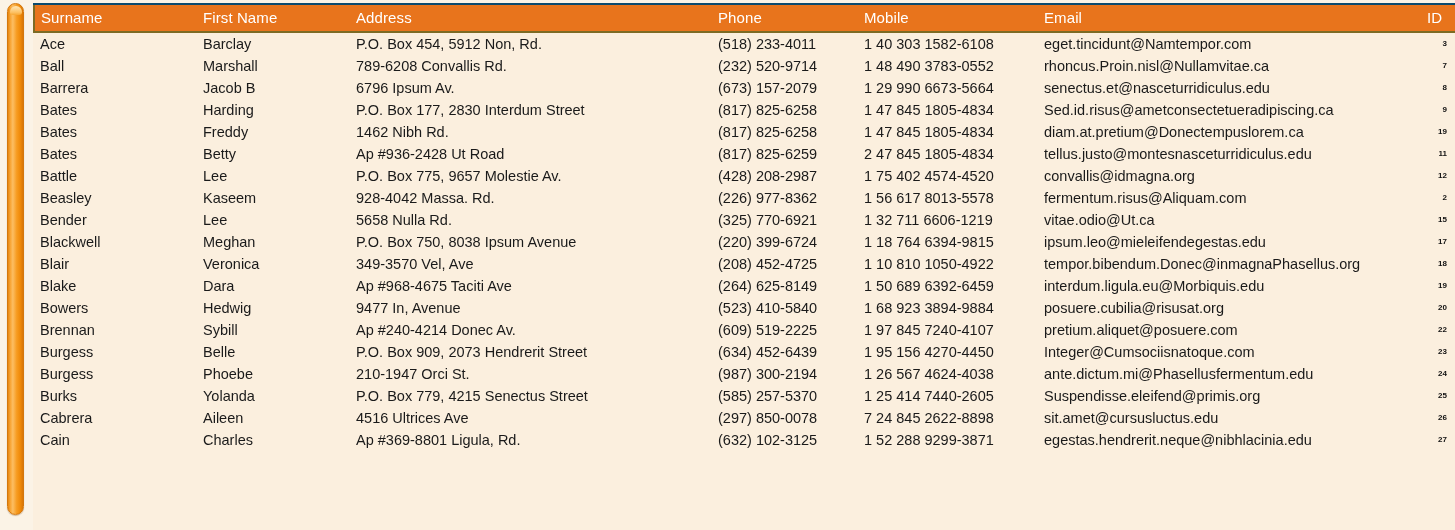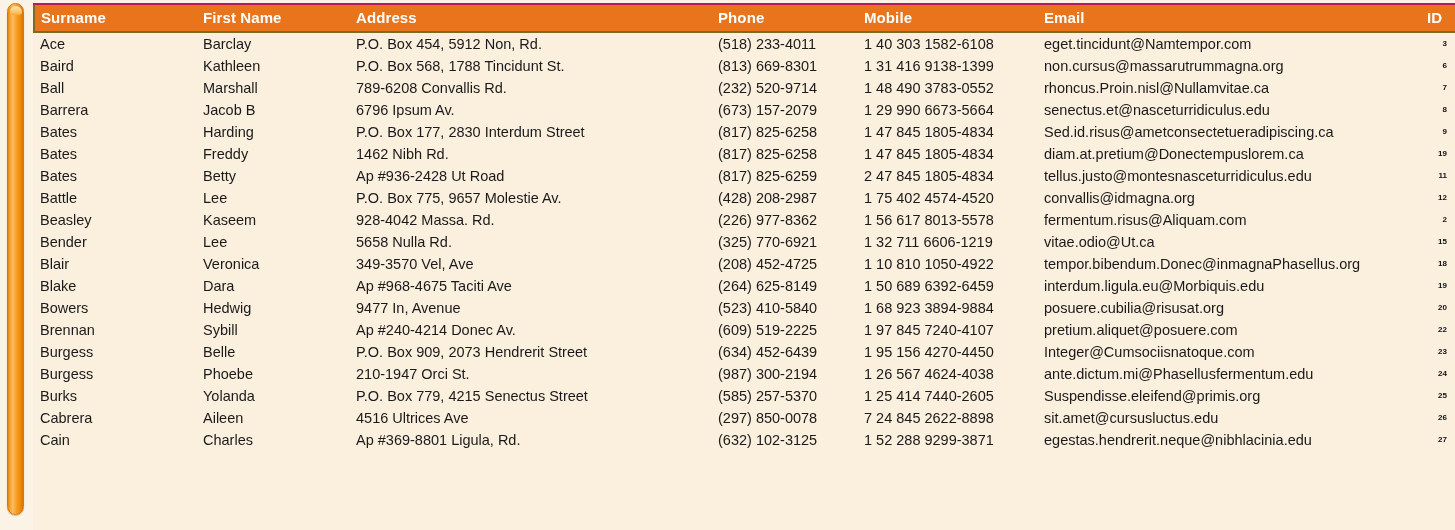--- a/index.html
+++ b/index.html
@@ -60,25 +60,25 @@
     border-collapse: collapse;
     width: 1422px;
     table-layout: fixed;
     background: #fbefde;
   }
 
   table.grid thead th {
     background: #e8741c;
     color: #ffffff;
     font-size: 15px;
-    font-weight: bold;
+    font-weight: normal;
     text-align: left;
     padding: 4px 0 5px 6px;
     height: 27px;
-    border-top: 2px solid #be185d;
+    border-top: 2px solid #0c4a6e;
     border-bottom: 2px solid #7c6b24;
     white-space: nowrap;
     letter-spacing: .1px;
   }
   table.grid thead th.first { border-left: 2px solid #7c6b24; }
   table.grid thead th.last  { border-right: 2px solid #7c6b24; text-align: right; padding-right: 23px; }
 
   table.grid tbody td {
     font-size: 14.5px;
     color: #1a1a1a;
@@ -141,29 +141,20 @@
           <tr>
             <td>Ace</td>
             <td>Barclay</td>
             <td>P.O. Box 454, 5912 Non, Rd.</td>
             <td>(518) 233-4011</td>
             <td>1 40 303 1582-6108</td>
             <td>eget.tincidunt@Namtempor.com</td>
             <td class="id-cell">3</td>
           </tr>
           <tr>
-            <td>Baird</td>
-            <td>Kathleen</td>
-            <td>P.O. Box 568, 1788 Tincidunt St.</td>
-            <td>(813) 669-8301</td>
-            <td>1 31 416 9138-1399</td>
-            <td>non.cursus@massarutrummagna.org</td>
-            <td class="id-cell">6</td>
-          </tr>
-          <tr>
             <td>Ball</td>
             <td>Marshall</td>
             <td>789-6208 Convallis Rd.</td>
             <td>(232) 520-9714</td>
             <td>1 48 490 3783-0552</td>
             <td>rhoncus.Proin.nisl@Nullamvitae.ca</td>
             <td class="id-cell">7</td>
           </tr>
           <tr>
             <td>Barrera</td>
@@ -222,20 +213,29 @@
           <tr>
             <td>Bender</td>
             <td>Lee</td>
             <td>5658 Nulla Rd.</td>
             <td>(325) 770-6921</td>
             <td>1 32 711 6606-1219</td>
             <td>vitae.odio@Ut.ca</td>
             <td class="id-cell">15</td>
           </tr>
           <tr>
+            <td>Blackwell</td>
+            <td>Meghan</td>
+            <td>P.O. Box 750, 8038 Ipsum Avenue</td>
+            <td>(220) 399-6724</td>
+            <td>1 18 764 6394-9815</td>
+            <td>ipsum.leo@mieleifendegestas.edu</td>
+            <td class="id-cell">17</td>
+          </tr>
+          <tr>
             <td>Blair</td>
             <td>Veronica</td>
             <td>349-3570 Vel, Ave</td>
             <td>(208) 452-4725</td>
             <td>1 10 810 1050-4922</td>
             <td>tempor.bibendum.Donec@inmagnaPhasellus.org</td>
             <td class="id-cell">18</td>
           </tr>
           <tr>
             <td>Blake</td>

